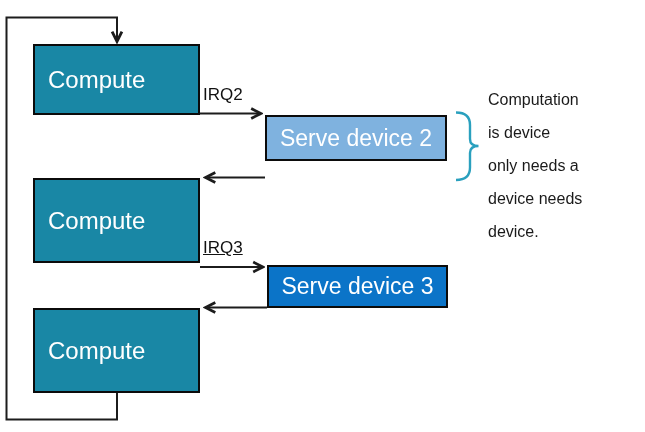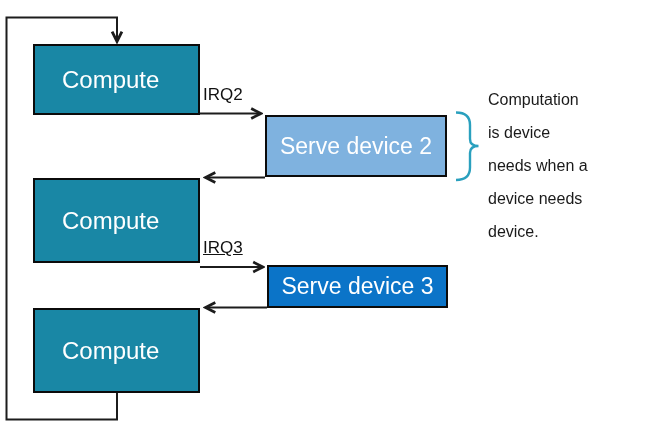--- a/index.html
+++ b/index.html
@@ -25,33 +25,33 @@
     box-sizing: border-box;
     border: 2.5px solid var(--border, #0b0b0b);
     display: flex;
     align-items: center;
     color: #ffffff;
   }
   .compute {
     background: var(--compute-fill, #1987A5);
     width: 167px; height: 71px;
     left: 33px;
-    padding-left: 27px;
+    padding-left: 13px;
     font-size: 24px;
     justify-content: flex-start;
   }
   .compute.tall { height: 85px; }
   .serve {
     font-size: 23px;
     justify-content: center;
   }
   .serve-2 {
     background: var(--serve2-fill, #7FB2DF);
     left: 265px; top: 115px;
-    width: 182px; height: 62px;
+    width: 182px; height: 46px;
   }
   .serve-3 {
     background: var(--serve3-fill, #0B74C8);
     left: 267px; top: 265px;
     width: 181px; height: 43px; text-align: center;
   }
   .irq {
     position: absolute;
     left: 203px;
     color: #111111;
@@ -118,18 +118,18 @@
     <span>Serve device 3</span>
   </div>
 
   <div class="irq" style="top:82px;">IRQ2</div>
 
   <div class="irq" style="top:235px;text-decoration:underline;">IRQ3</div>
 
   <div class="annotation">
     <div>Computation</div>
     <div>is device</div>
-    <div>needs when a</div>
+    <div>only needs a</div>
     <div>device needs</div>
     <div>device.</div>
   </div>
 
 </div>
 
 </body></html>

